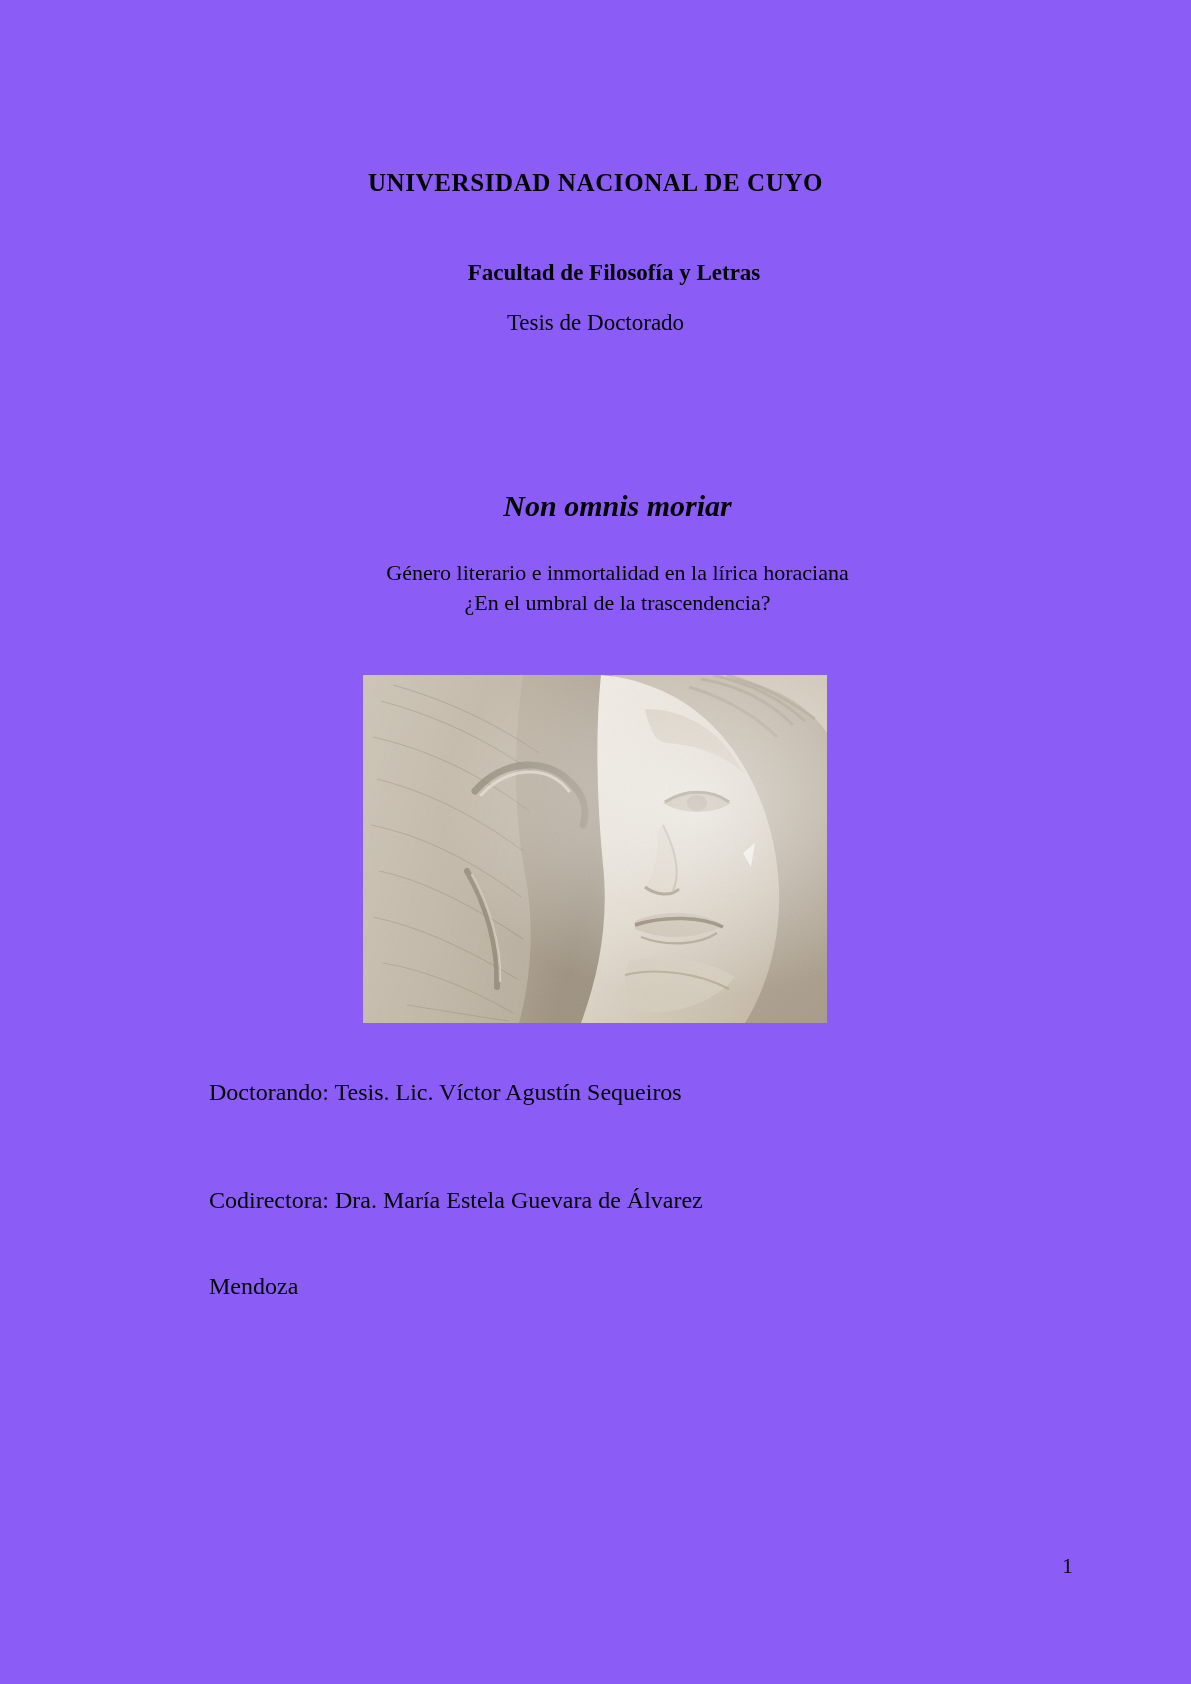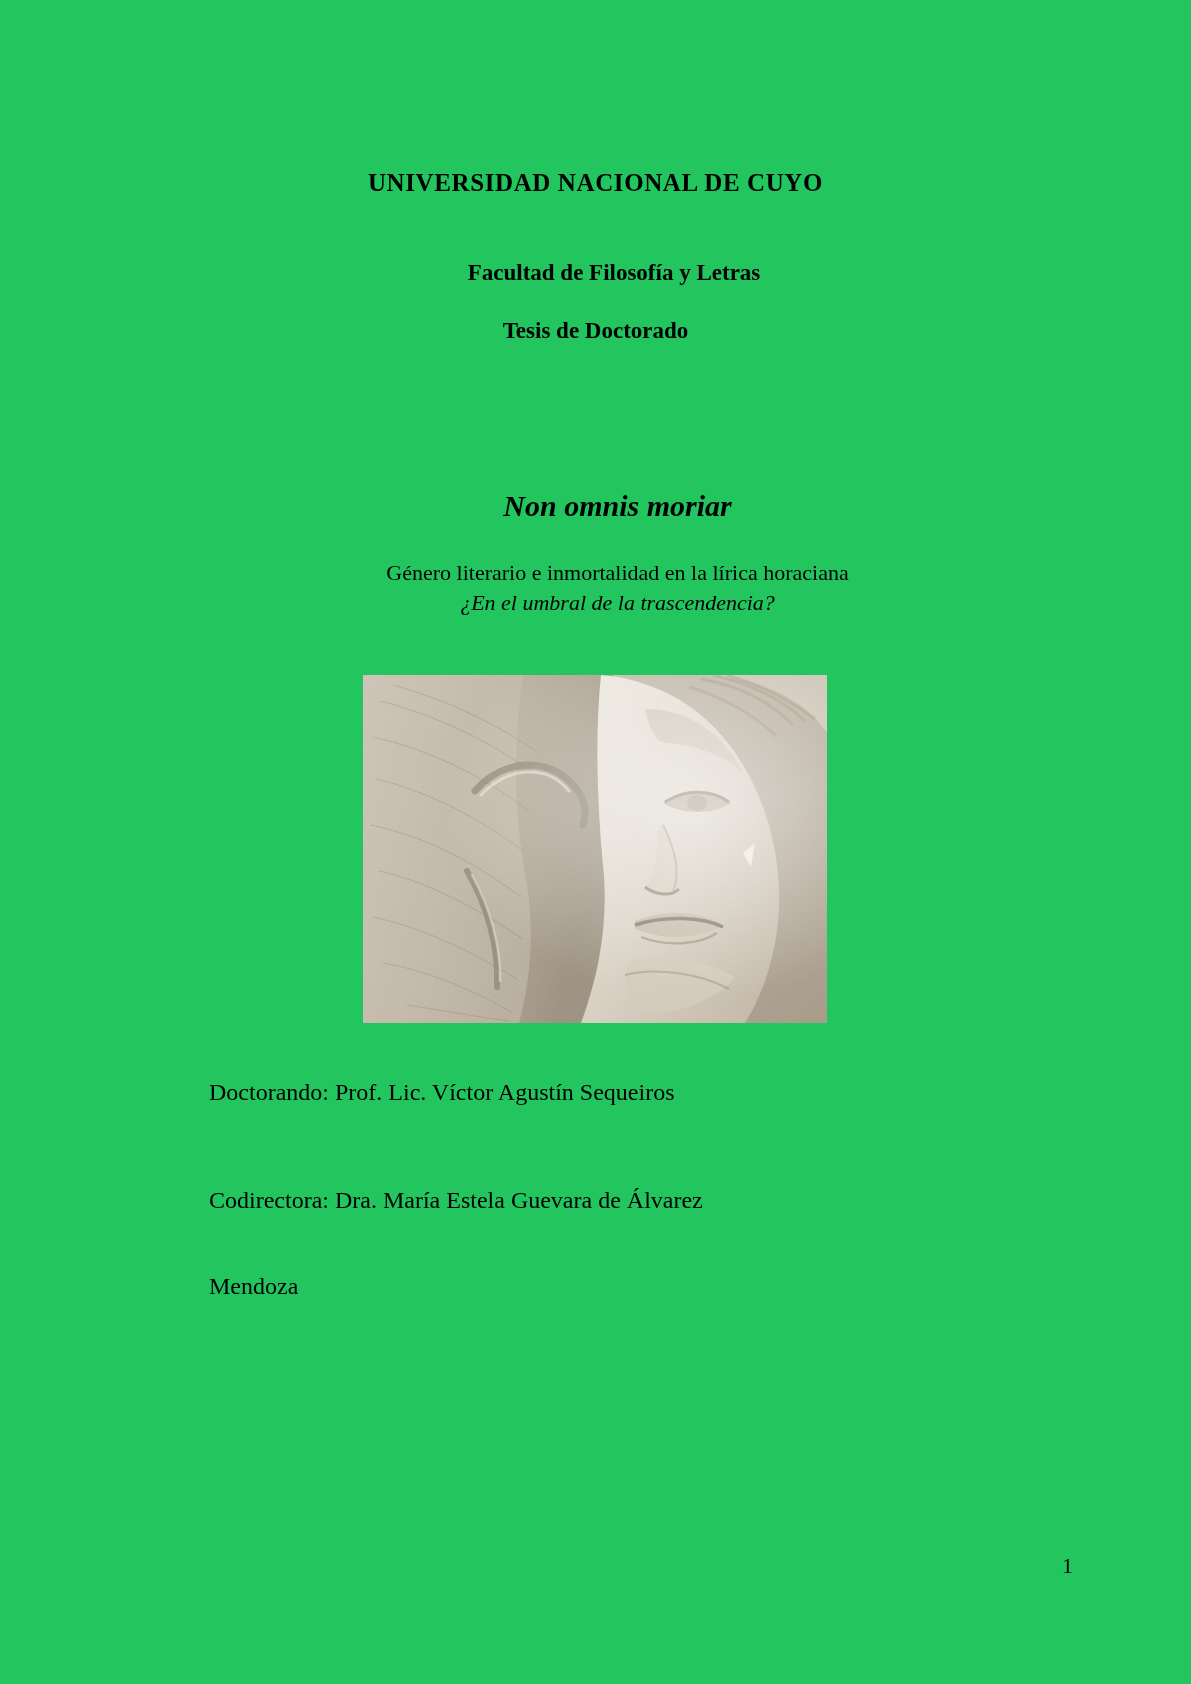--- a/index.html
+++ b/index.html
@@ -13,21 +13,21 @@
     height: 1684px;
     position: relative;
     font-family: "Liberation Serif", "DejaVu Serif", serif;
     color: #000000;
     overflow: hidden;
   }
 
   .page {
     position: absolute;
     inset: 0;
-    background: #22c55e;
+    background: #8b5cf6;
   }
 
   
   .header-block {
     position: absolute;
     top: 168px;
     left: 0;
     right: 0;
     text-align: center;
   }
@@ -37,23 +37,23 @@
     letter-spacing: 0.6px;
     line-height: 1.2;
   }
   .faculty {
     margin-top: 62px;
     font-size: 23px;
     font-weight: bold;
     padding-left: 37px;
   }
   .degree {
-    margin-top: 32px;
+    margin-top: 24px;
     font-size: 23px;
-    font-weight: bold;
+    font-weight: normal;
   }
 
   
   .title-block {
     position: absolute;
     top: 488px;
     left: 0;
     right: 0;
     text-align: center;
     padding-left: 44px;
@@ -65,21 +65,20 @@
     line-height: 1.2;
   }
   .subtitle {
     margin-top: 34px;
     font-size: 22px;
     line-height: 1.38;
     font-weight: normal;
   }
   .subtitle .line2 {
     display: block;
-    font-style: italic;
   }
 
   
   .figure {
     position: absolute;
     top: 675px;
     left: 363px;
     width: 464px;
     height: 348px;
     overflow: hidden;
@@ -220,21 +219,21 @@
 
       <path d="M380,178 L392,168 L388,192 Z" fill="#f6f2e9" opacity="0.85"></path>
 
       <rect x="0" y="0" width="464" height="348" fill="url(#glow)"></rect>
 
       <rect x="0" y="0" width="464" height="348" filter="url(#grain)" fill="#7a7163" opacity="0.28"></rect>
     </svg>
   </div>
 
   <div class="credits">
-    <p class="line">Doctorando: Prof. Lic. Víctor Agustín Sequeiros</p>
+    <p class="line">Doctorando: Tesis. Lic. Víctor Agustín Sequeiros</p>
     <div class="gap-lg"></div>
     <div class="gap-md"></div>
     <p class="line">Codirectora: Dra. María Estela Guevara de Álvarez</p>
     <div class="gap-lg"></div>
     <p class="line">Mendoza</p>
     <div class="gap-md"></div>
   </div>
 
   <div class="page-number">1</div>
 

